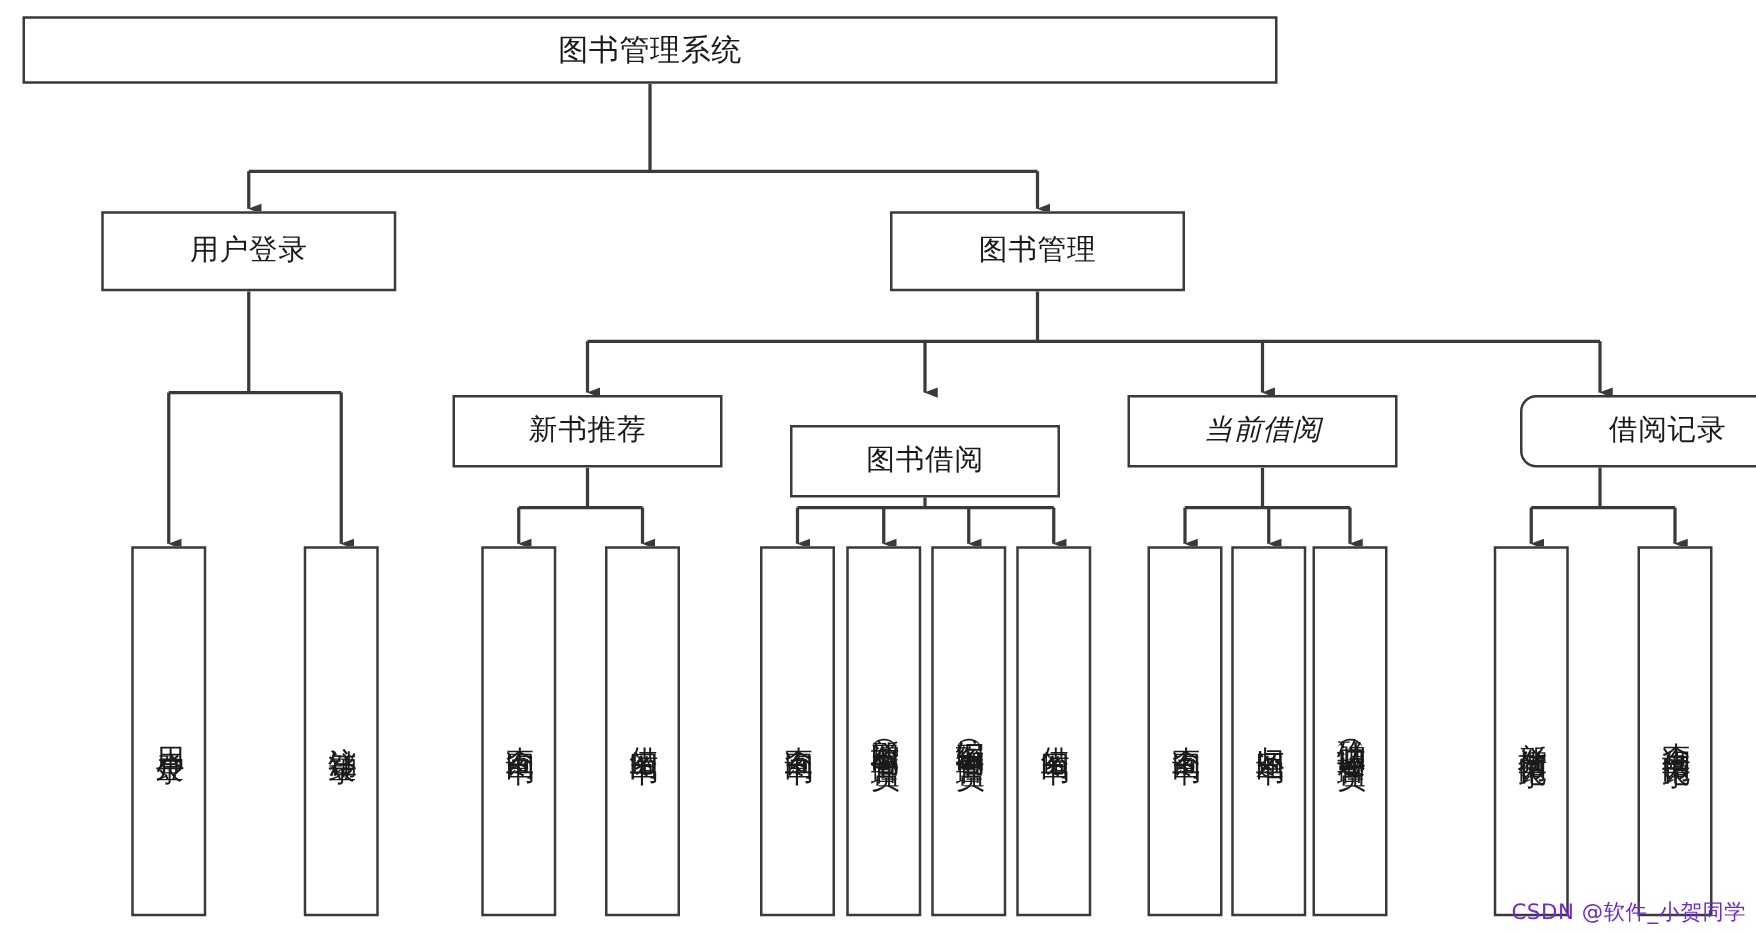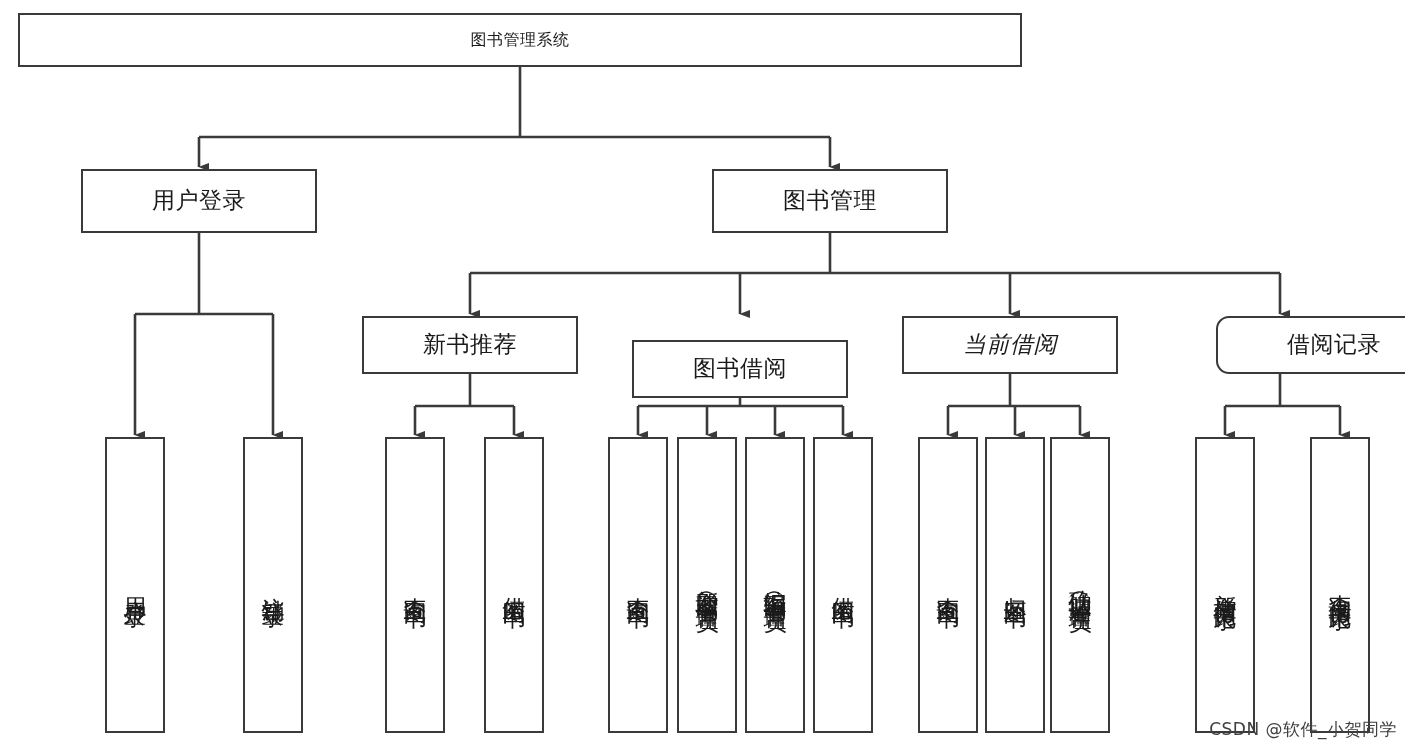--- a/index.html
+++ b/index.html
@@ -43,42 +43,42 @@
     text-align: center;
     line-height: 1.12;
     letter-spacing: 0.5px;
     white-space: nowrap;
   }
   
   .node.horiz .node-label {
     font-size: 23px;
   }
   .node.horiz.root .node-label {
-    font-size: 16px;
+    font-size: 24px;
   }
   
   .node.vert {
     align-items: center;
     justify-content: center;
   }
   .node.vert .node-label {
     writing-mode: vertical-rl;
     text-orientation: upright;
     font-size: 23px;
     line-height: 1.0;
     letter-spacing: 3px;
     white-space: nowrap;
     max-height: 100%;
   }
   #watermark {
     position: absolute;
     right: 8px;
     bottom: 6px;
     font-size: 17px;
-    color: #404040;
+    color: #6d28d9;
     letter-spacing: 0.5px;
     z-index: 5;
     white-space: nowrap;
     font-family: "DejaVu Sans", "Liberation Sans", sans-serif;
   }
 </style>
 </head>
 <body>
 
 <div id="diagram-root">

